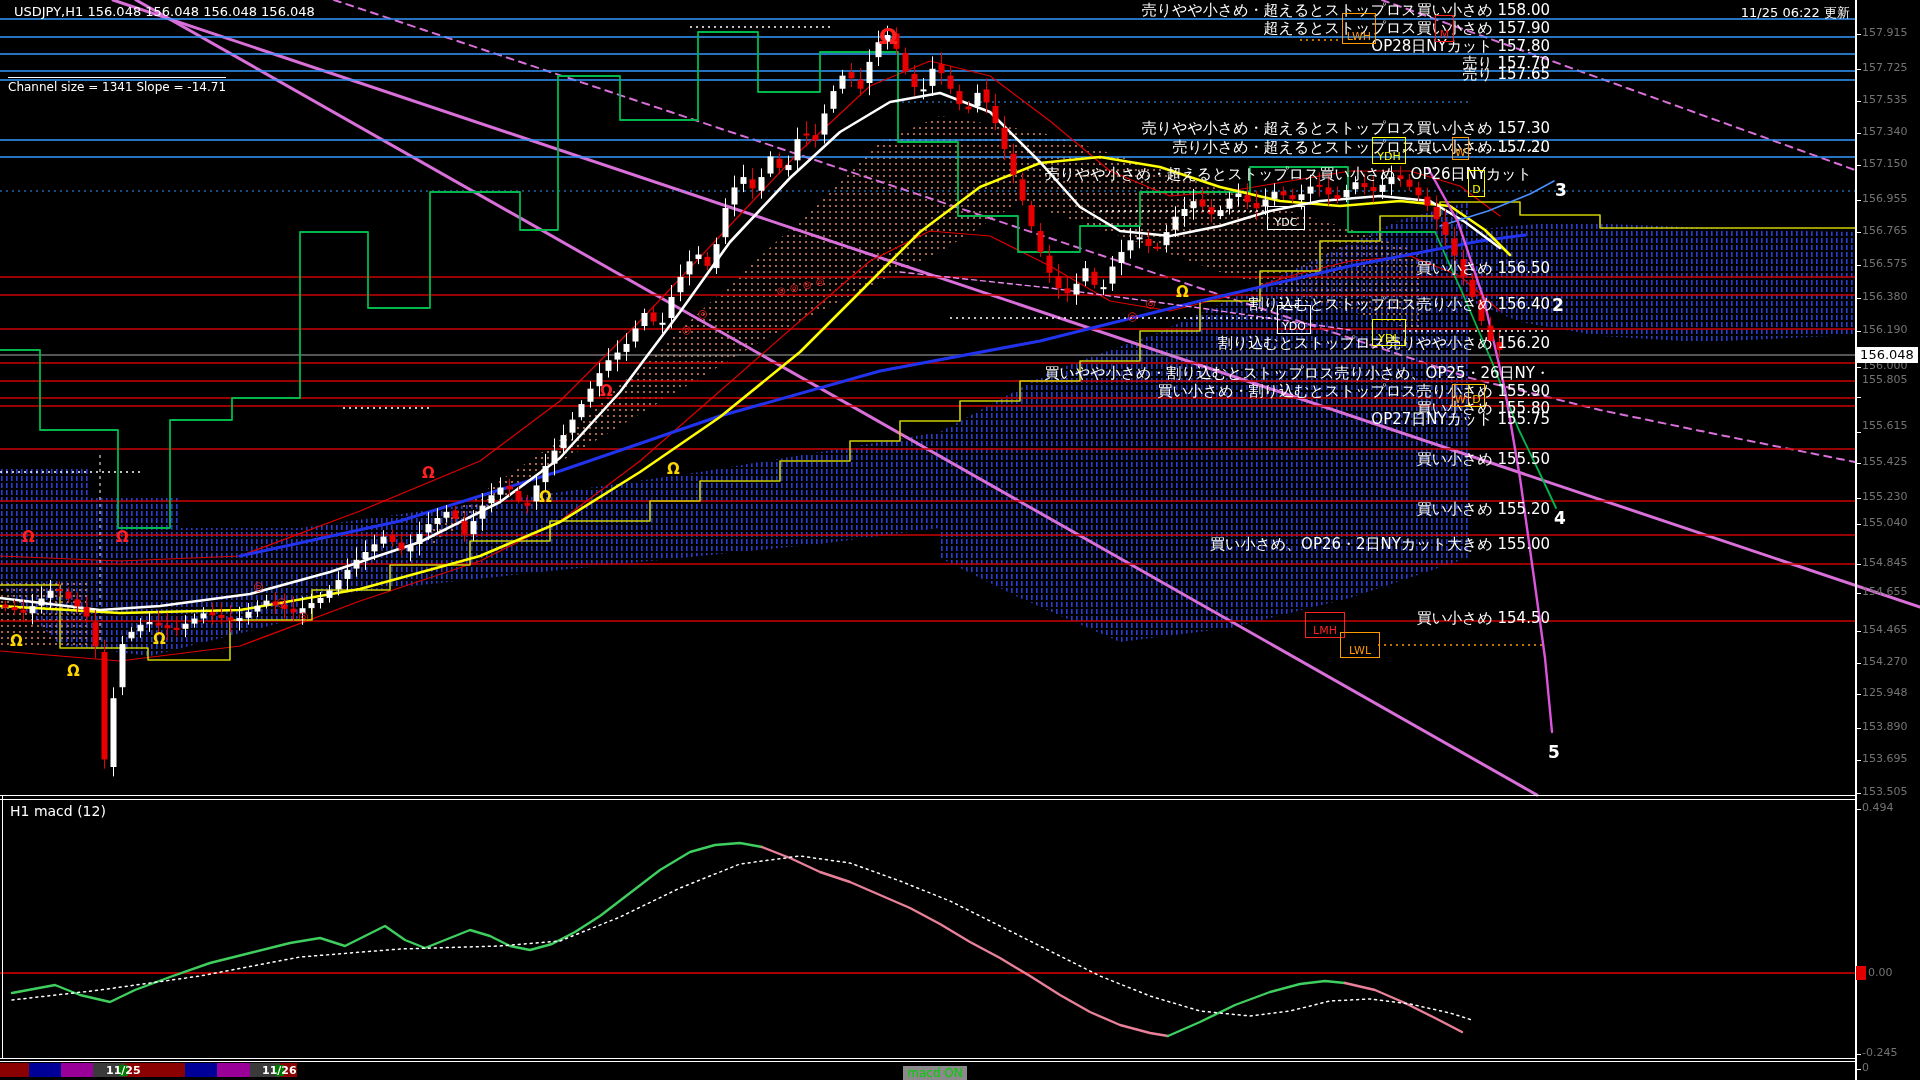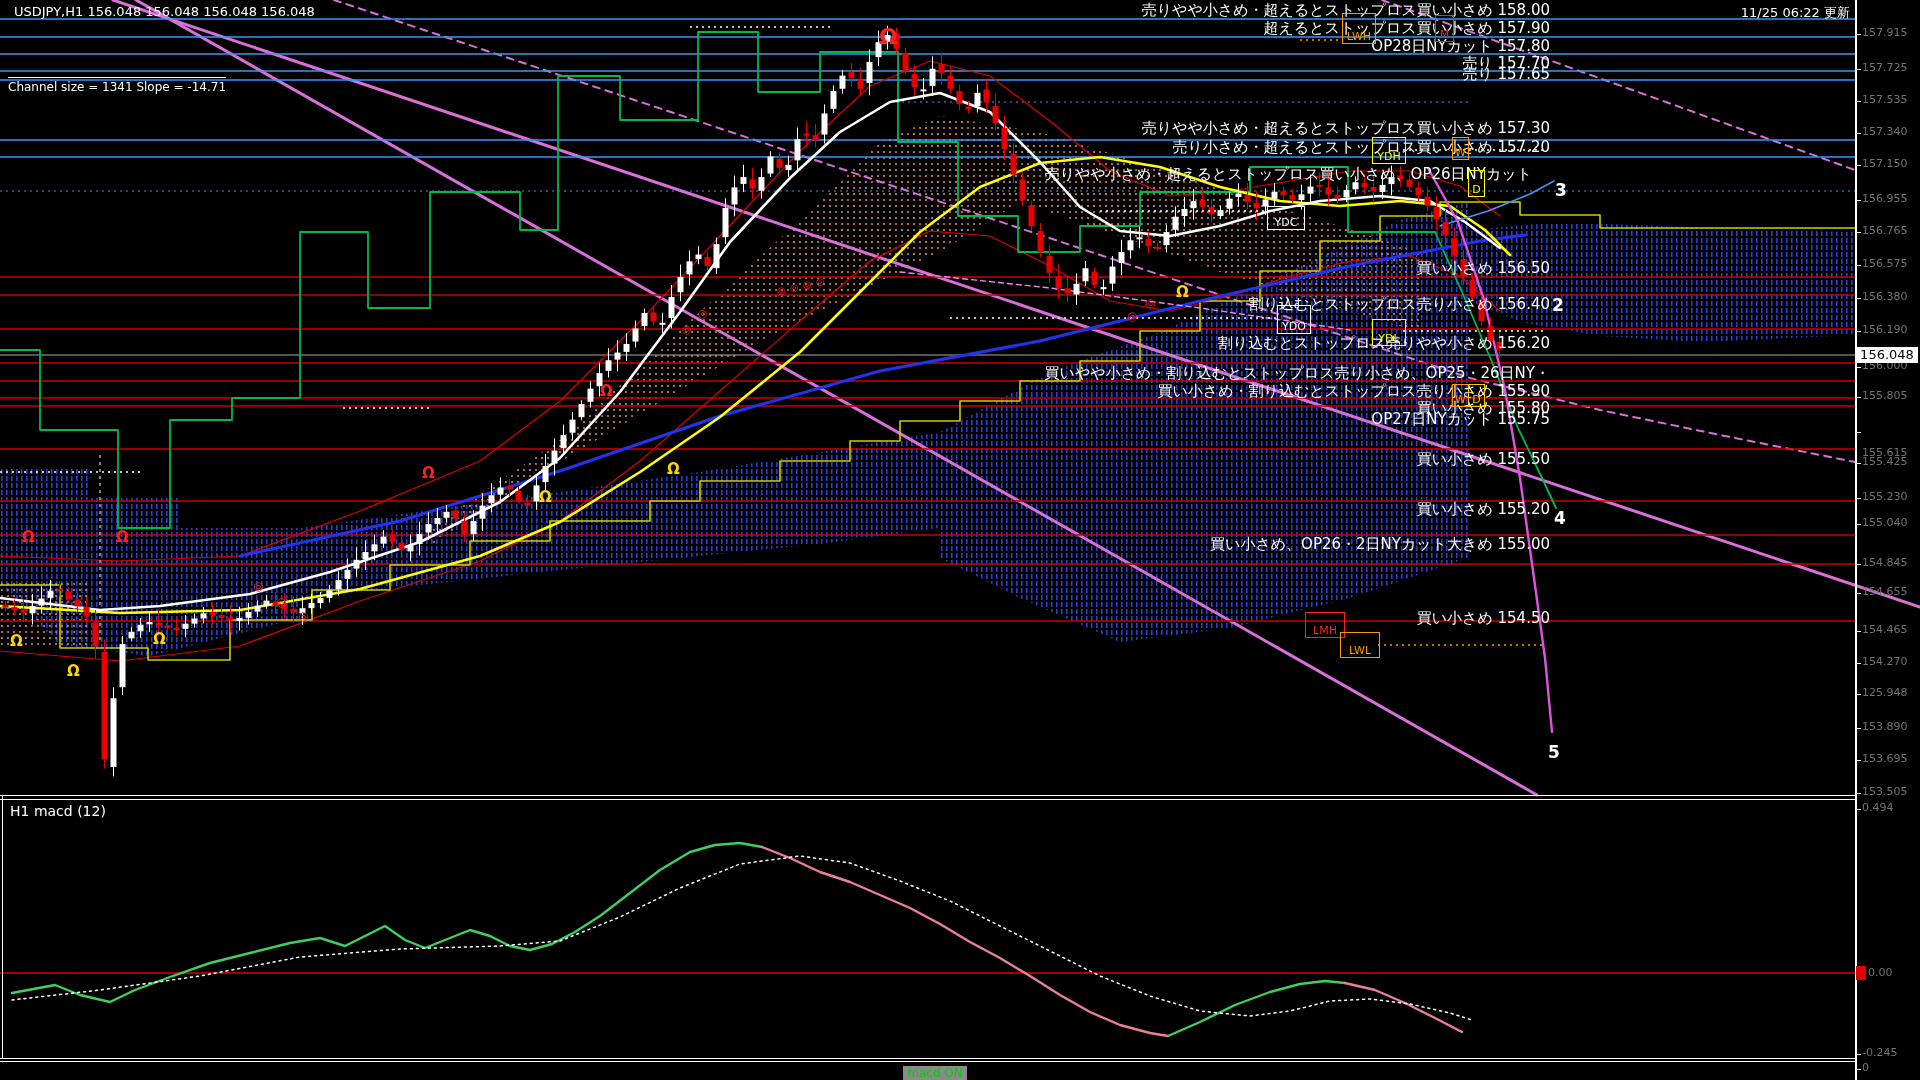--- a/index.html
+++ b/index.html
@@ -533,23 +533,23 @@
       <div class="axis-label" style="top: 224px;">156.765</div>
       <div class="tick" style="top: 265px;"></div>
       <div class="axis-label" style="top: 257px;">156.575</div>
       <div class="tick" style="top: 298px;"></div>
       <div class="axis-label" style="top: 290px;">156.380</div>
       <div class="tick" style="top: 331px;"></div>
       <div class="axis-label" style="top: 323px;">156.190</div>
       <div class="tick" style="top: 367px;"></div>
       <div class="axis-label" style="top: 359px;">156.000</div>
       <div class="tick" style="top: 397px;"></div>
-      <div class="axis-label" style="top: 389px;">155.805</div>
+      <div class="axis-label" style="top: 373px;">155.805</div>
       <div class="tick" style="top: 432px;"></div>
-      <div class="axis-label" style="top: 446px;">155.615</div>
+      <div class="axis-label" style="top: 419px;">155.615</div>
       <div class="tick" style="top: 463px;"></div>
       <div class="axis-label" style="top: 455px;">155.425</div>
       <div class="tick" style="top: 498px;"></div>
       <div class="axis-label" style="top: 490px;">155.230</div>
       <div class="tick" style="top: 524px;"></div>
       <div class="axis-label" style="top: 516px;">155.040</div>
       <div class="tick" style="top: 564px;"></div>
       <div class="axis-label" style="top: 556px;">154.845</div>
       <div class="tick" style="top: 593px;"></div>
       <div class="axis-label" style="top: 585px;">154.655</div>
@@ -584,14 +584,29 @@
   <div class="sep" style="top:799px"></div>
   <div class="sep" style="top:1058px"></div>
   <div class="sep" style="top:1061px"></div>
   <div id="vaxis"></div>
   <div id="left-border"></div>
 
   <div id="macd-label">H1  macd (12)</div>
   <div id="macd-zero-box"></div>
   <div id="cur-price-box" style="top: 347px;">156.048</div>
 
+  <div id="timeline">
+      <div class="tseg" style="left: 0px; width: 29px; background: rgb(139, 0, 0);"></div>
+      <div class="tseg" style="left: 29px; width: 32px; background: rgb(0, 0, 153);"></div>
+      <div class="tseg" style="left: 61px; width: 32px; background: rgb(153, 0, 153);"></div>
+      <div class="tseg" style="left: 93px; width: 32px; background: rgb(58, 58, 58);"></div>
+      <div class="tseg" style="left: 125px; width: 60px; background: rgb(139, 0, 0);"></div>
+      <div class="tseg" style="left: 185px; width: 32px; background: rgb(0, 0, 153);"></div>
+      <div class="tseg" style="left: 217px; width: 33px; background: rgb(153, 0, 153);"></div>
+      <div class="tseg" style="left: 250px; width: 30px; background: rgb(58, 58, 58);"></div>
+      <div class="tseg" style="left: 280px; width: 17px; background: rgb(139, 0, 0);"></div>
+      <div style="position: absolute; left: 119px; top: 2px; width: 9px; height: 11px; background: rgb(0, 119, 0);"></div>
+      <div class="tlabel" style="left: 106px;">11/25</div>
+      <div style="position: absolute; left: 275px; top: 2px; width: 9px; height: 11px; background: rgb(0, 119, 0);"></div>
+      <div class="tlabel" style="left: 262px;">11/26</div>
+    </div>
   <div id="macd-toggle">macd ON</div>
 </div>
 
 </body></html>

